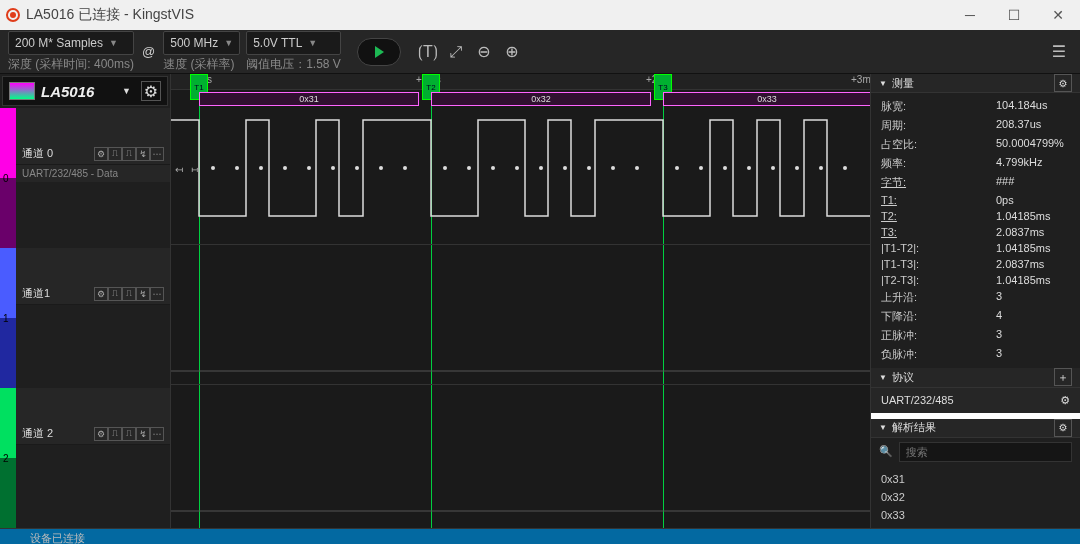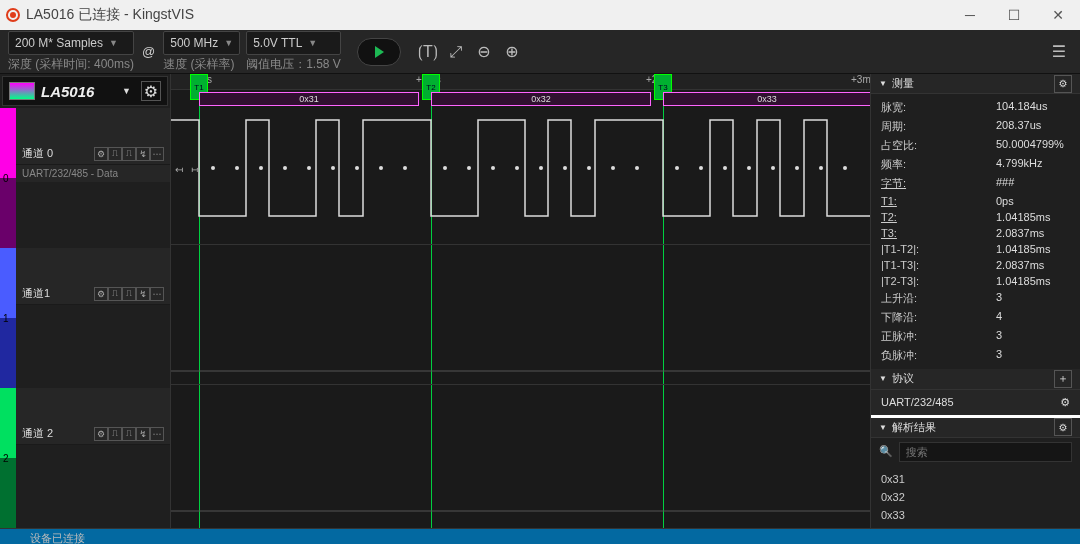--- a/index.html
+++ b/index.html
@@ -55,21 +55,21 @@
 .lanesep{position:absolute;left:0;right:0;height:1px;background:#333;}
 .rightcol { width:210px; background:#1f1f1f; border-left:1px solid #333; display:flex;flex-direction:column; font-size:11px; overflow-y:auto;}
 .panelhdr { height:24px; display:flex;align-items:center; padding:0 8px; background:#262626; border-bottom:1px solid #333;}
 .panelhdr .tri{font-size:8px;margin-right:5px;}
 .panelhdr .pgear{margin-left:auto; width:18px;height:18px;border:1px solid #555;display:flex;align-items:center;justify-content:center;font-size:10px;}
 .meas { padding:4px 10px; }
 .meas .row{display:flex; padding:2px 0;gap:45px;}
 .meas .row .k{width:70px; color:#ccc;}
 .meas .row .v{color:#ddd;}
 .meas .row.u .k{text-decoration:underline;}
-.protoitem{padding:6px 10px; display:flex;align-items:center; background:#262626; border-bottom:3px solid #ffffff;}
+.protoitem{padding:6px 10px; display:flex;align-items:center; background:#262626; border-bottom:6px solid #ffffff;}
 .protoitem .pgear{margin-left:auto;}
 .searchrow{display:flex;align-items:center;padding:4px 8px;gap:6px;}
 .searchrow input{flex:1;background:#151515;border:1px solid #333;color:#888;padding:3px 6px;font-size:11px;outline:none;}
 .results{padding:4px 10px;}
 .results div{padding:3px 0;color:#ccc;}
 .statusbar{height:20px;background:#0369a1;border-top:1px solid #333;display:flex;align-items:center;padding:0 30px;font-size:11px;color:#bbb;}
 .addbtn{width:18px;height:18px;border:1px solid #555;display:flex;align-items:center;justify-content:center;margin-left:auto;}
 .arrow2{position:absolute;font-size:10px;color:#aaa;letter-spacing:-1px;}
 </style>
 </head>

